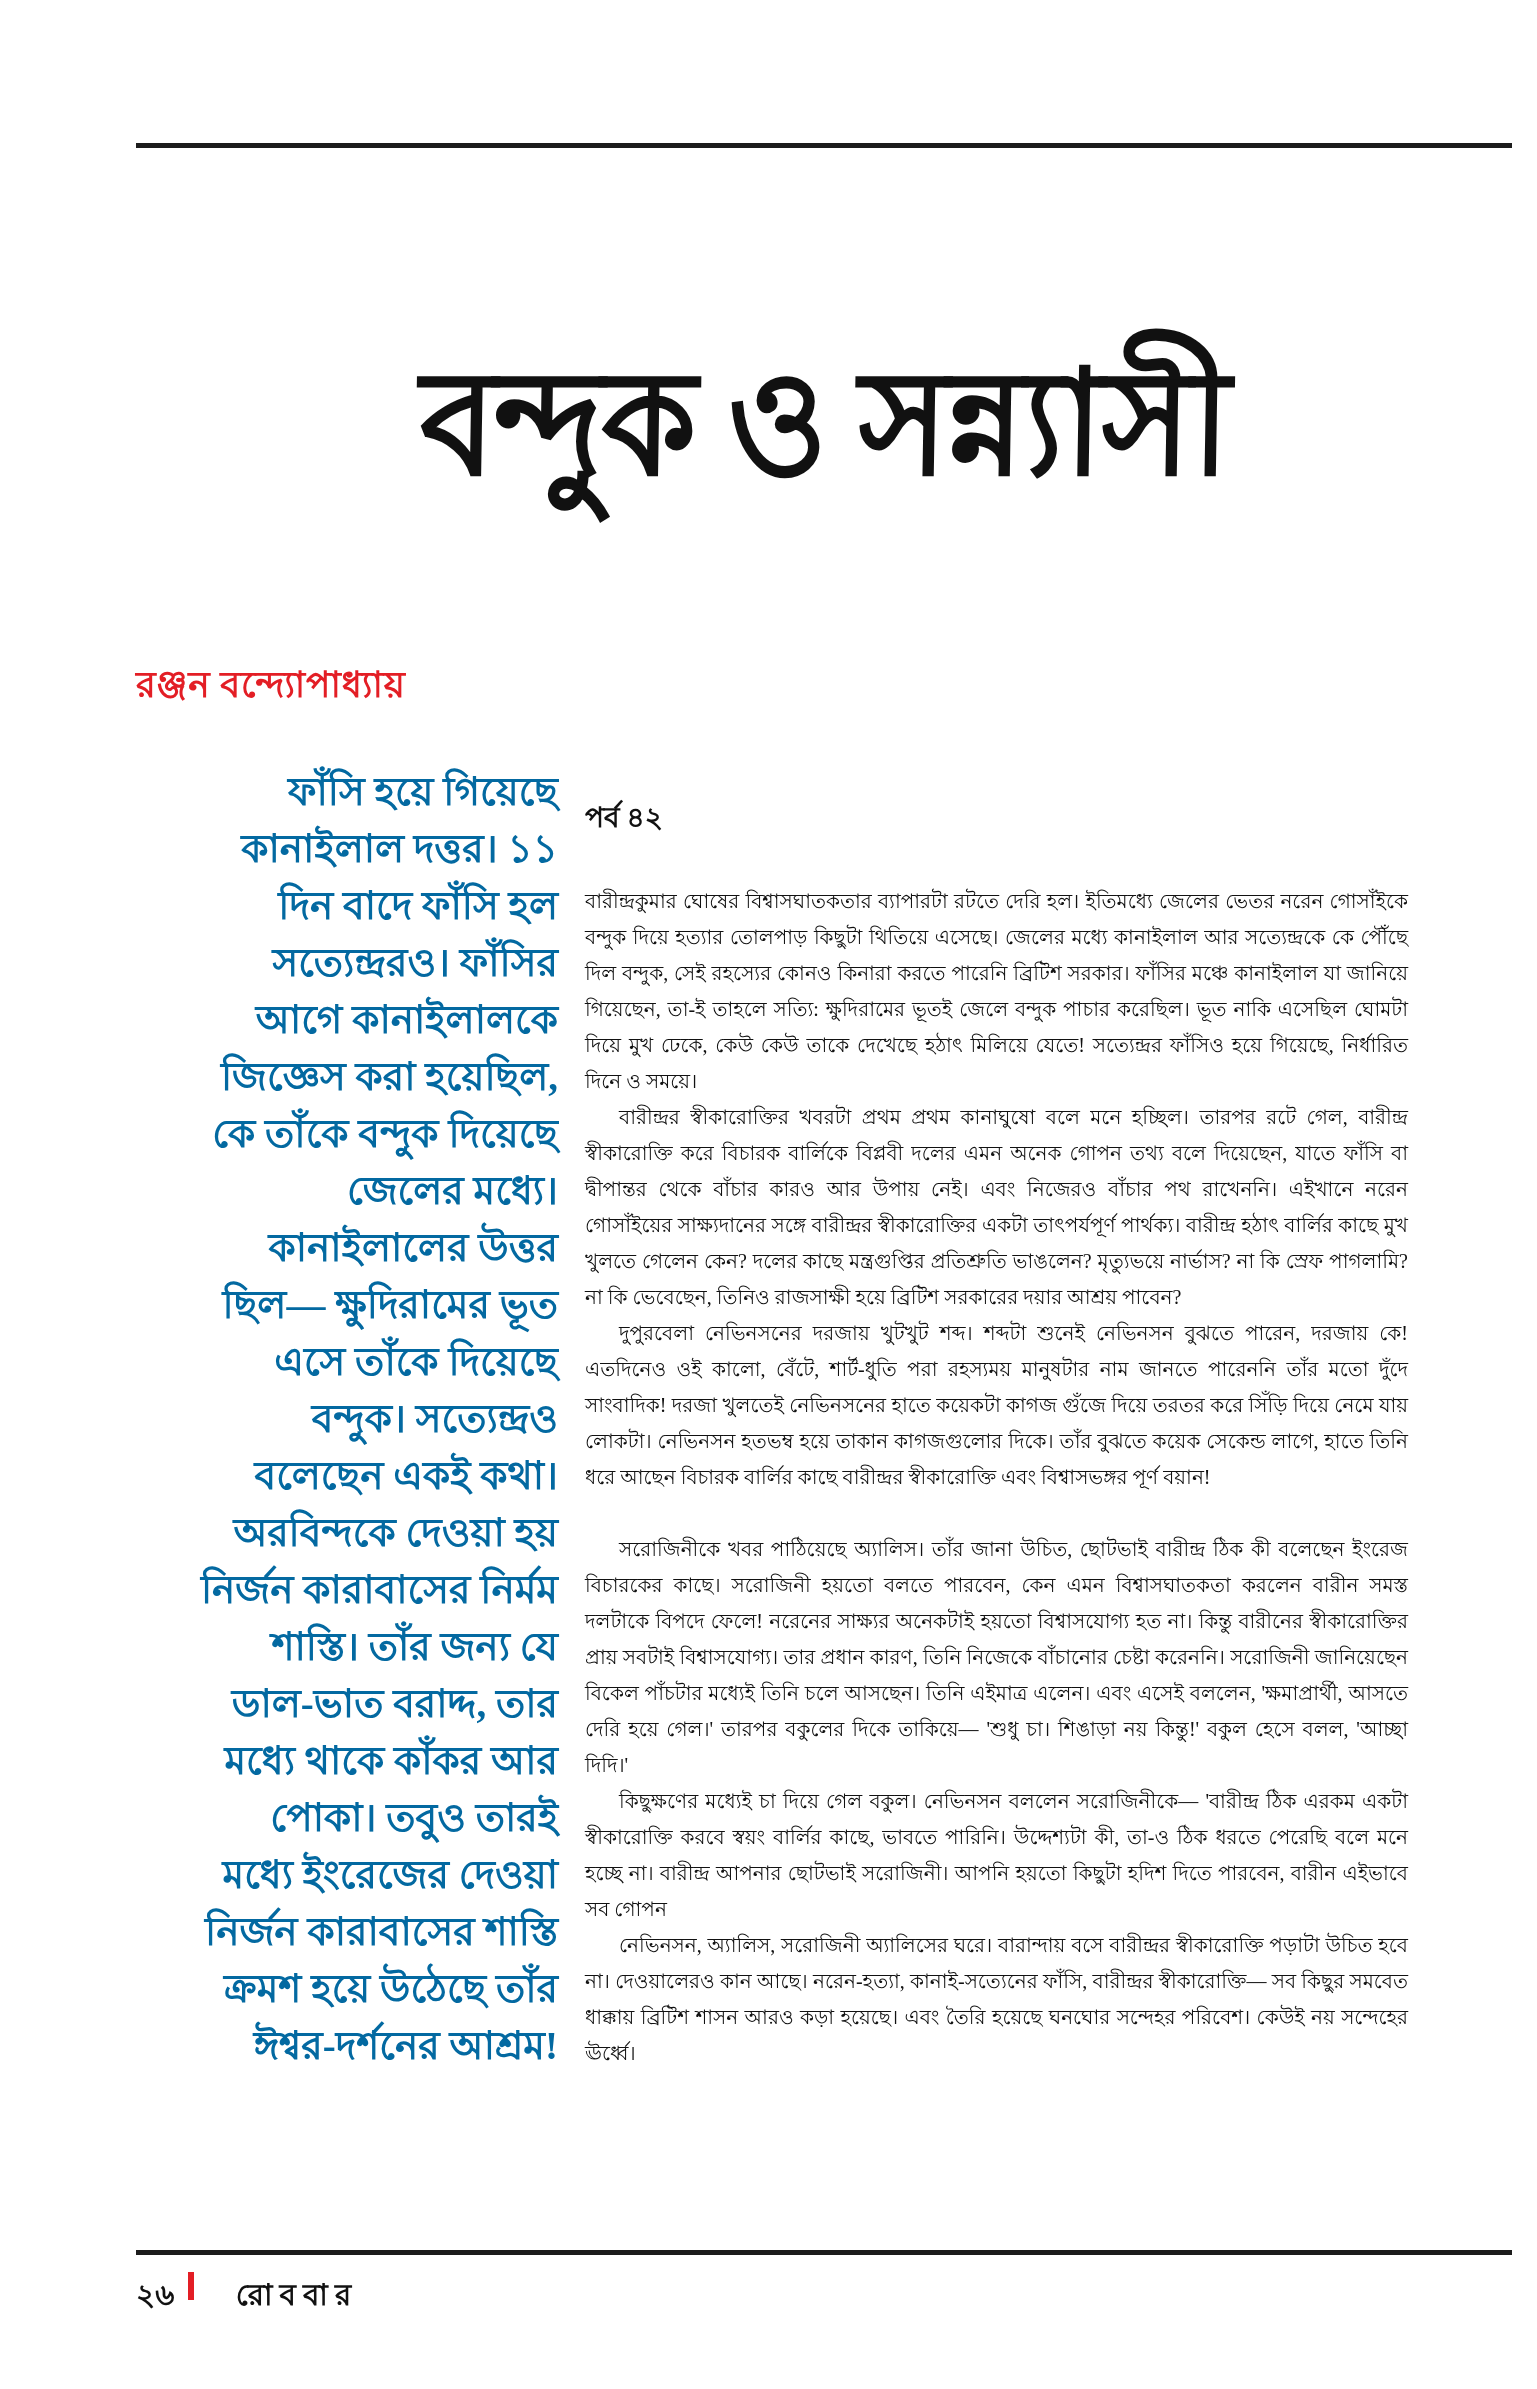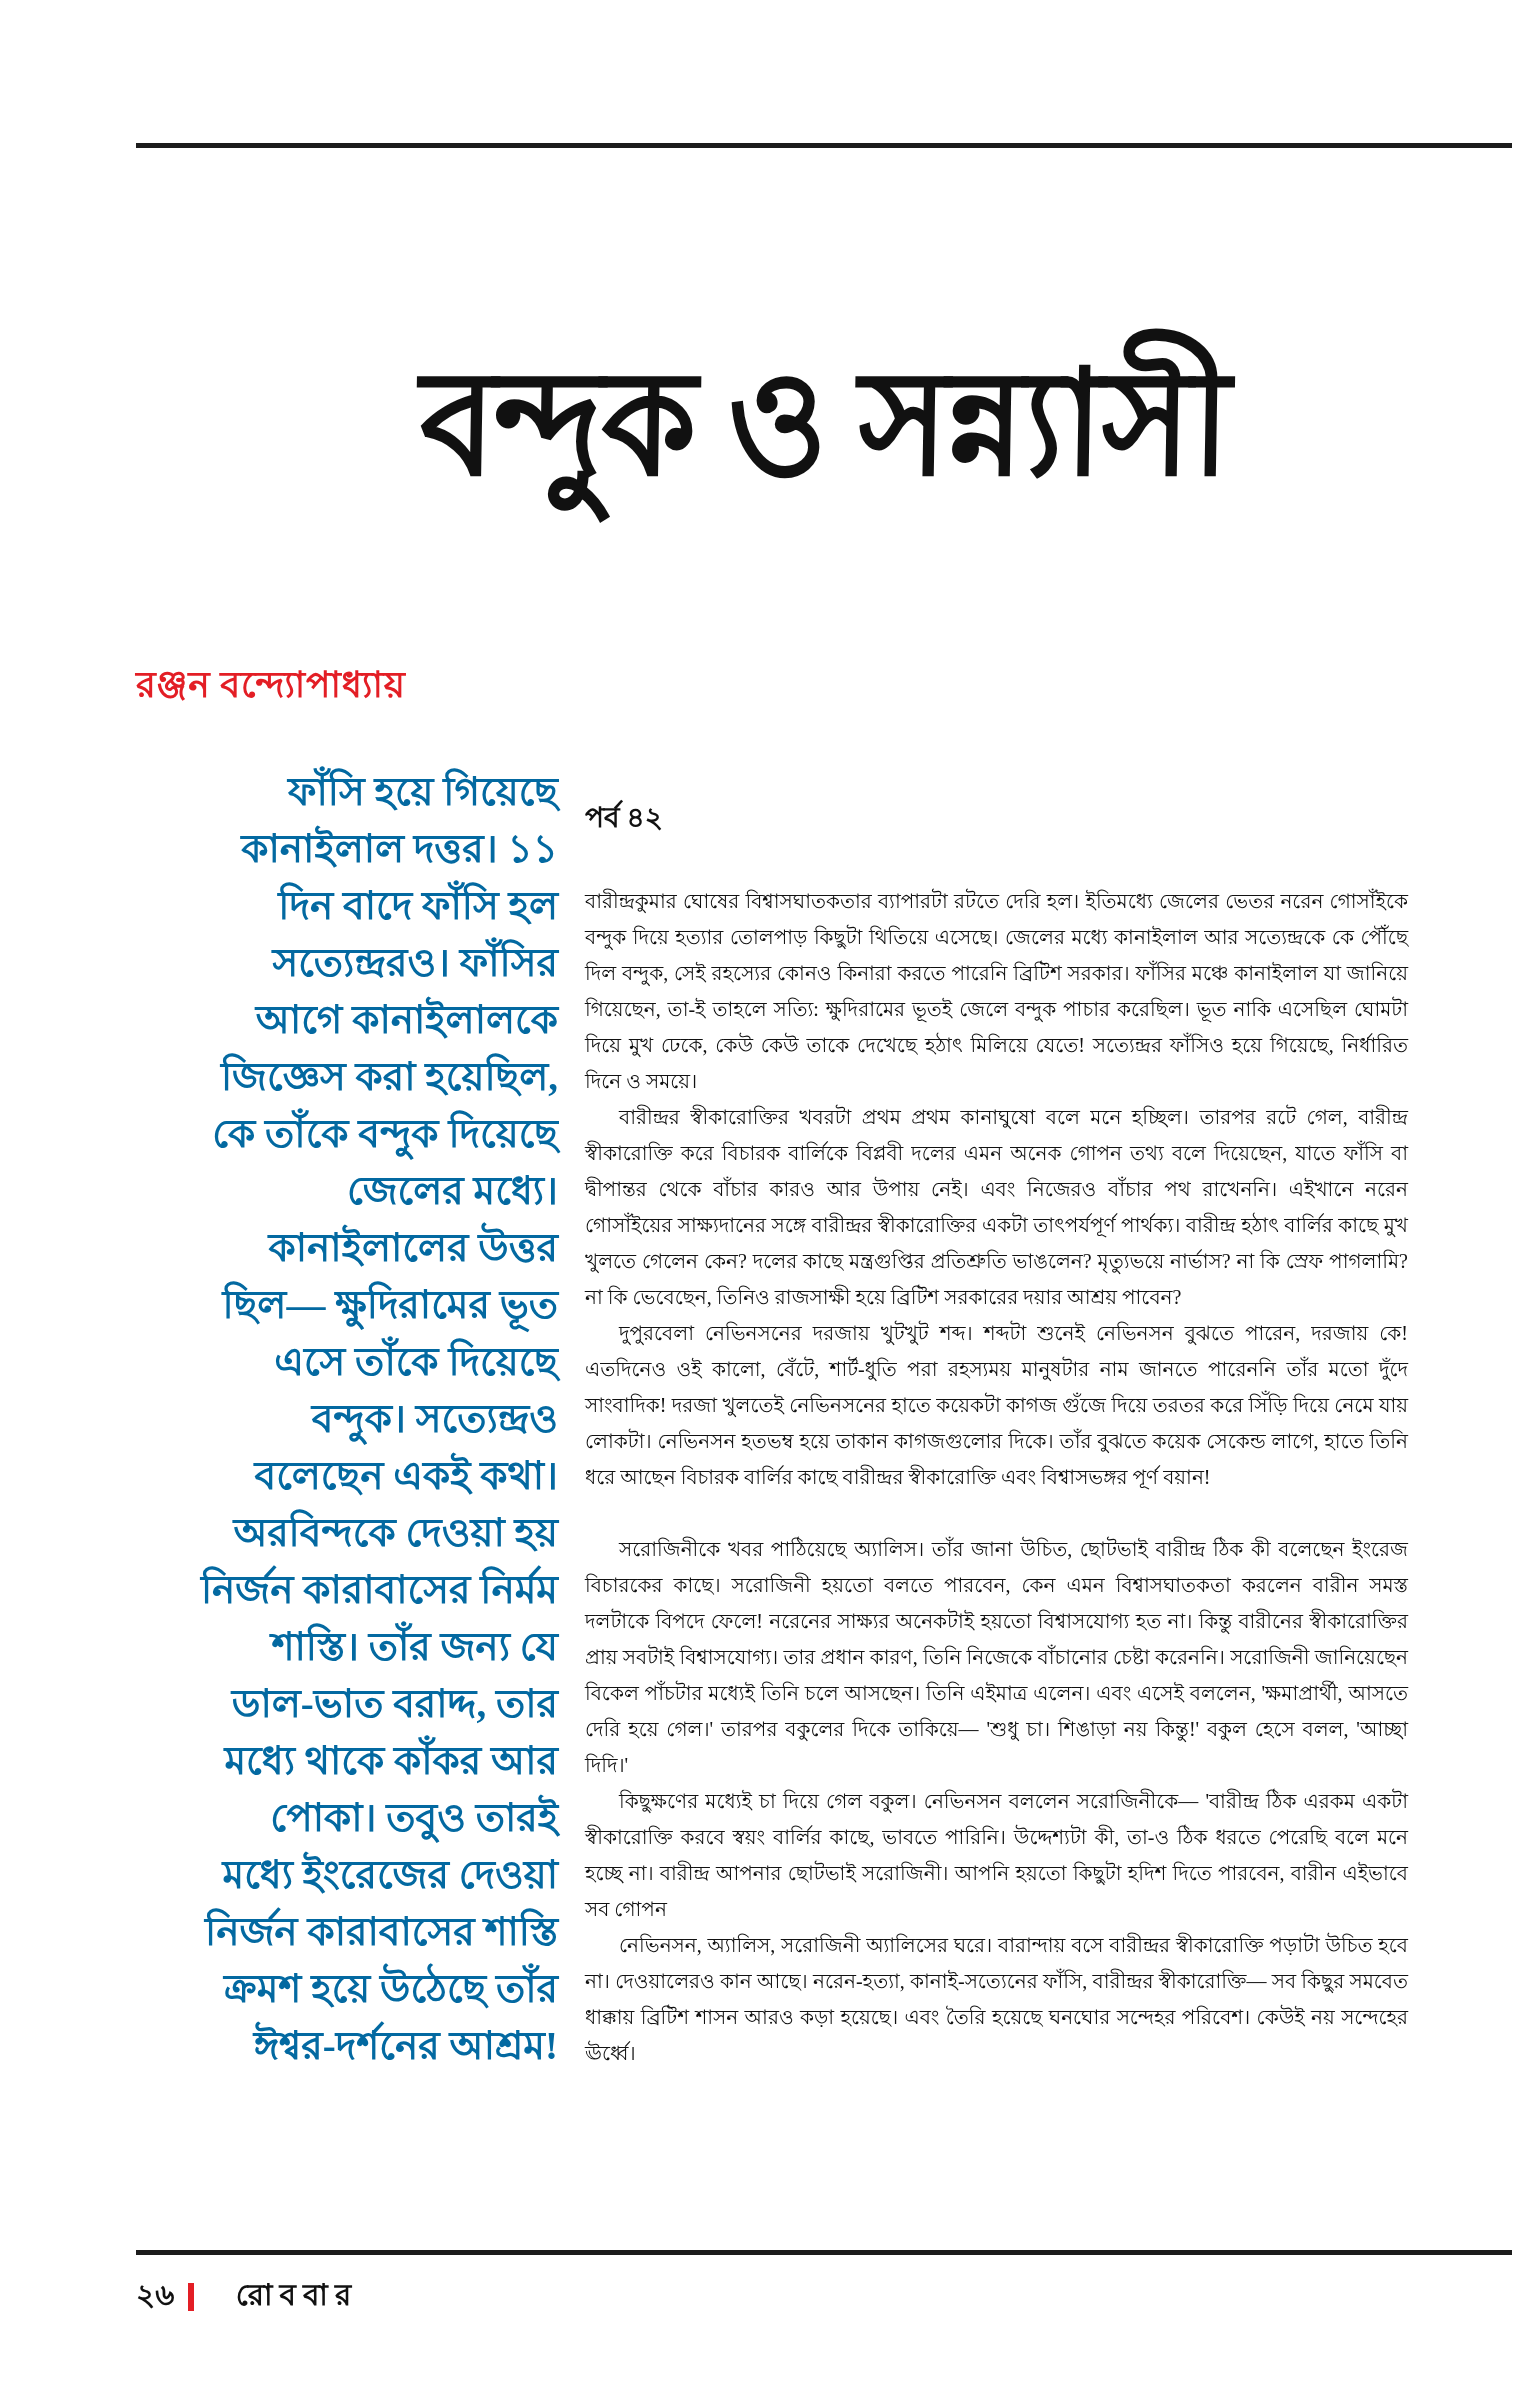--- a/index.html
+++ b/index.html
@@ -92,21 +92,21 @@
     text-align: justify;
     font-weight: 400;
   }
   .body-col p.indent { text-indent: 34px; }
   .body-col p.gap-above { margin-top: 36px; }
   .footer {
     position: absolute;
     left: 136px;
     top: 2272px;
     display: flex;
-    align-items: center;
+    align-items: flex-start;
     gap: 14px;
     font-size: 29.5px;
     font-weight: 600;
   }
   .footer .red-bar {
     width: 5.4px;
     height: 28px;
     background: var(--red);
   }
   .footer .magazine { letter-spacing: 7px; margin-left: 28px; }

